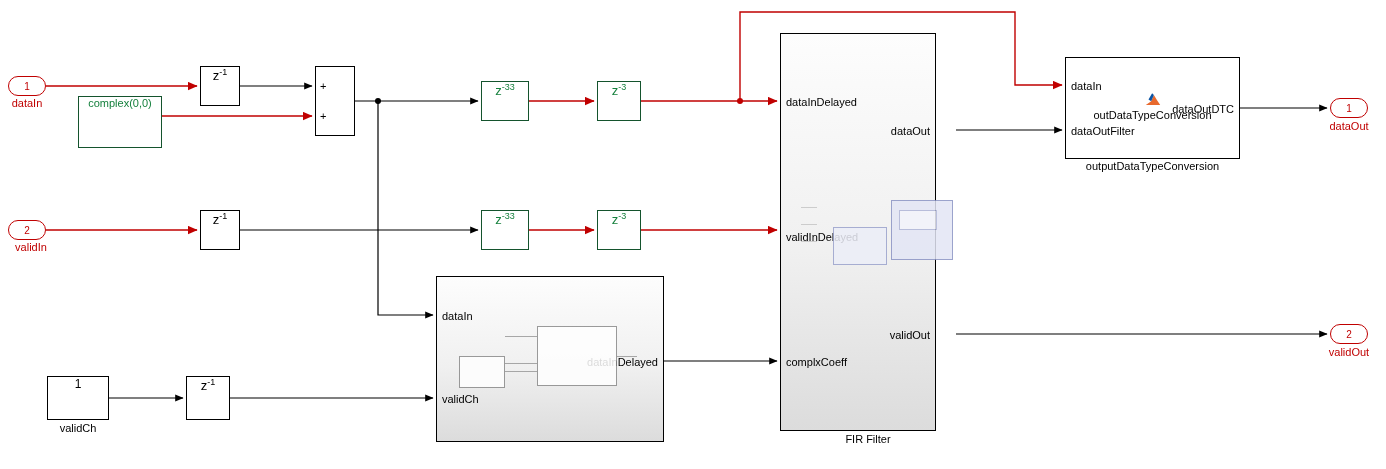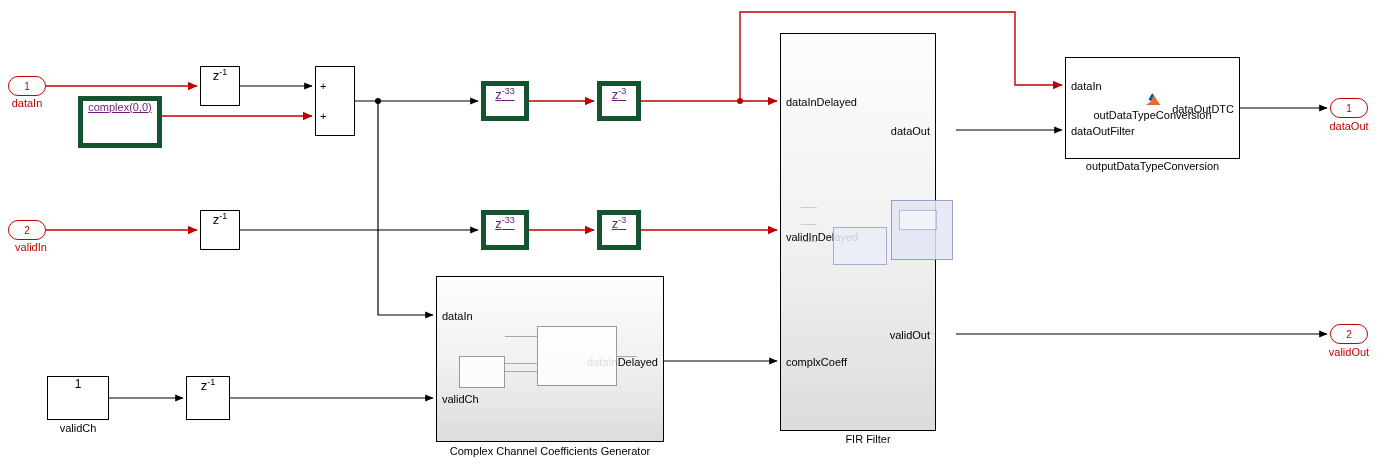--- a/index.html
+++ b/index.html
@@ -5,21 +5,21 @@
   html,body{margin:0;padding:0;background:#fff;}
   #canvas{
     position:relative;width:1386px;height:469px;background:#ffffff;
     font-family:"Liberation Sans", sans-serif;color:#000;overflow:hidden;
   }
   #wires{position:absolute;left:0;top:0;width:1386px;height:469px;}
   .block{
     position:absolute;background:#fff;border:1px solid #000;box-sizing:border-box;
     display:flex;align-items:flex-start;justify-content:center;font-size:12px;
   }
-  .block.red{border:5px solid #14532d;color:#701a75;text-decoration:underline;}
+  .block.red{border:1px solid #14532d;color:#15803d;}
   .subsystem{
     position:absolute;box-sizing:border-box;border:1px solid #000;
     background:linear-gradient(180deg,#fdfdfd 0%,#f0f0f0 55%,#dcdcdc 100%);
   }
   .ztext{font-size:13px;}
   .ztext sup{font-size:9px;}
   .plus{position:absolute;left:4px;font-size:11px;line-height:11px;}
   .port-label{position:absolute;font-size:11px;white-space:nowrap;transform:translateY(-50%);}
   .port-label.left{left:5px;}
   .port-label.right{right:5px;text-align:right;}
@@ -131,21 +131,20 @@
     <span class="port-label right" style="top:85px;">dataInDelayed</span>
     <div class="preview" style="left:18px;top:45px;width:195px;height:95px;">
       <div class="pv-box" style="left:4px;top:34px;width:46px;height:32px;background:#fff;border:1px solid #8a8a8a;"></div>
       <div class="pv-box" style="left:82px;top:4px;width:80px;height:60px;background:#fff;border:1px solid #8a8a8a;"></div>
       <div class="pv-line" style="left:50px;top:14px;width:32px;"></div>
       <div class="pv-line" style="left:50px;top:41px;width:32px;"></div>
       <div class="pv-line" style="left:50px;top:49px;width:32px;"></div>
       <div class="pv-line" style="left:162px;top:34px;width:20px;"></div>
     </div>
   </div>
-  <div class="lbl" style="left:436px;width:228px;top:445px;">Complex Channel Coefficients Generator</div>
 
   <div class="subsystem" style="left:780px;top:33px;width:156px;height:398px;">
     <span class="port-label left" style="top:68px;">dataInDelayed</span>
     <span class="port-label left" style="top:203px;">validInDelayed</span>
     <span class="port-label left" style="top:328px;text-align:right;">complxCoeff</span>
     <span class="port-label right" style="top:97px;">dataOut</span>
     <span class="port-label right" style="top:301px;">validOut</span>
     <div class="preview" style="left:18px;top:158px;width:152px;height:80px;">
       <div class="pv-line" style="left:2px;top:15px;width:16px;background:#c6c6c6;"></div>
       <div class="pv-line" style="left:2px;top:32px;width:16px;background:#c6c6c6;"></div>

